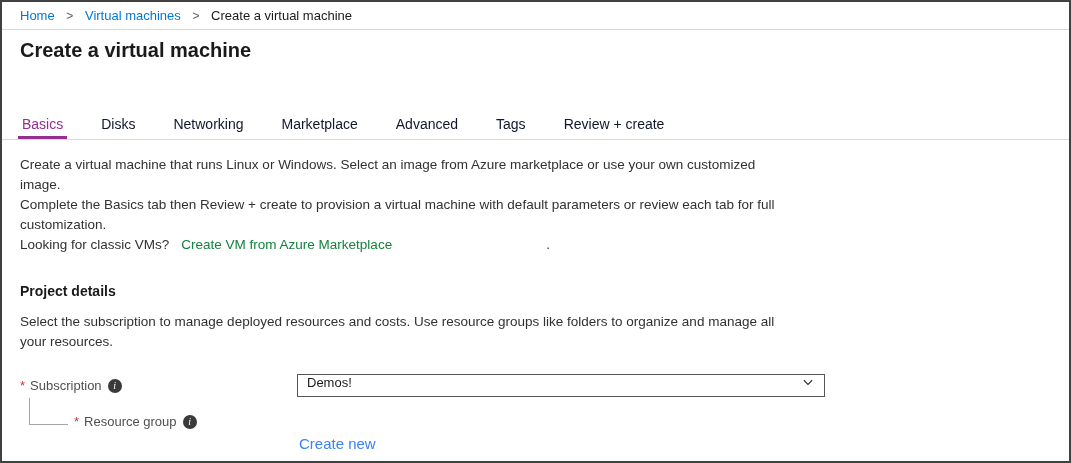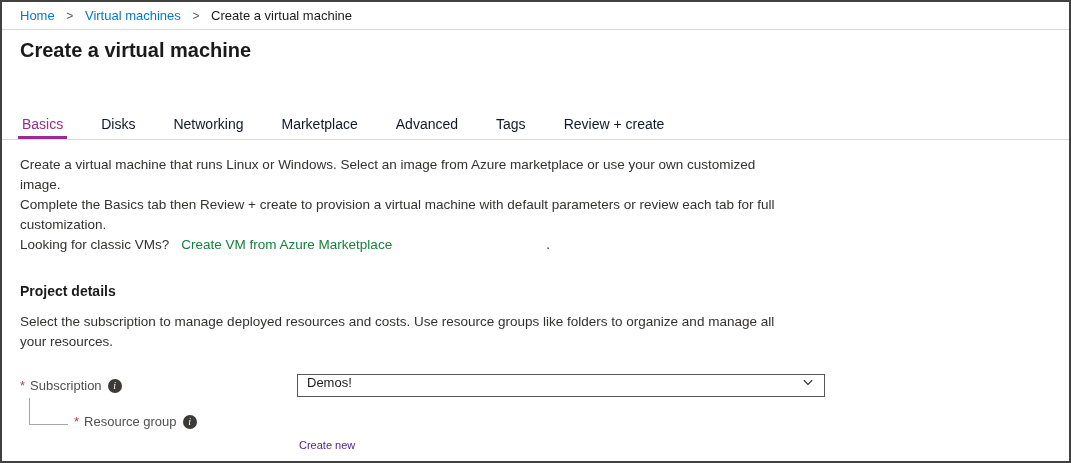--- a/index.html
+++ b/index.html
@@ -116,22 +116,22 @@
   .tree-connector {
     position: absolute;
     left: 9px; top: 24px;
     width: 39px; height: 27px;
     border-left: 1px solid #a6a6a6;
     border-bottom: 1px solid #a6a6a6;
   }
 
   .create-new-row { margin-left: 279px; margin-top: 6px; }
   .create-new-link {
-    font-size: 11px;
-    color: #4c1d95;
+    font-size: 15px;
+    color: #3b82f6;
     text-decoration: none;
     cursor: pointer;
     text-align: center;
   }
 </style>
 </head>
 <body>
 
 <div class="page">
 

